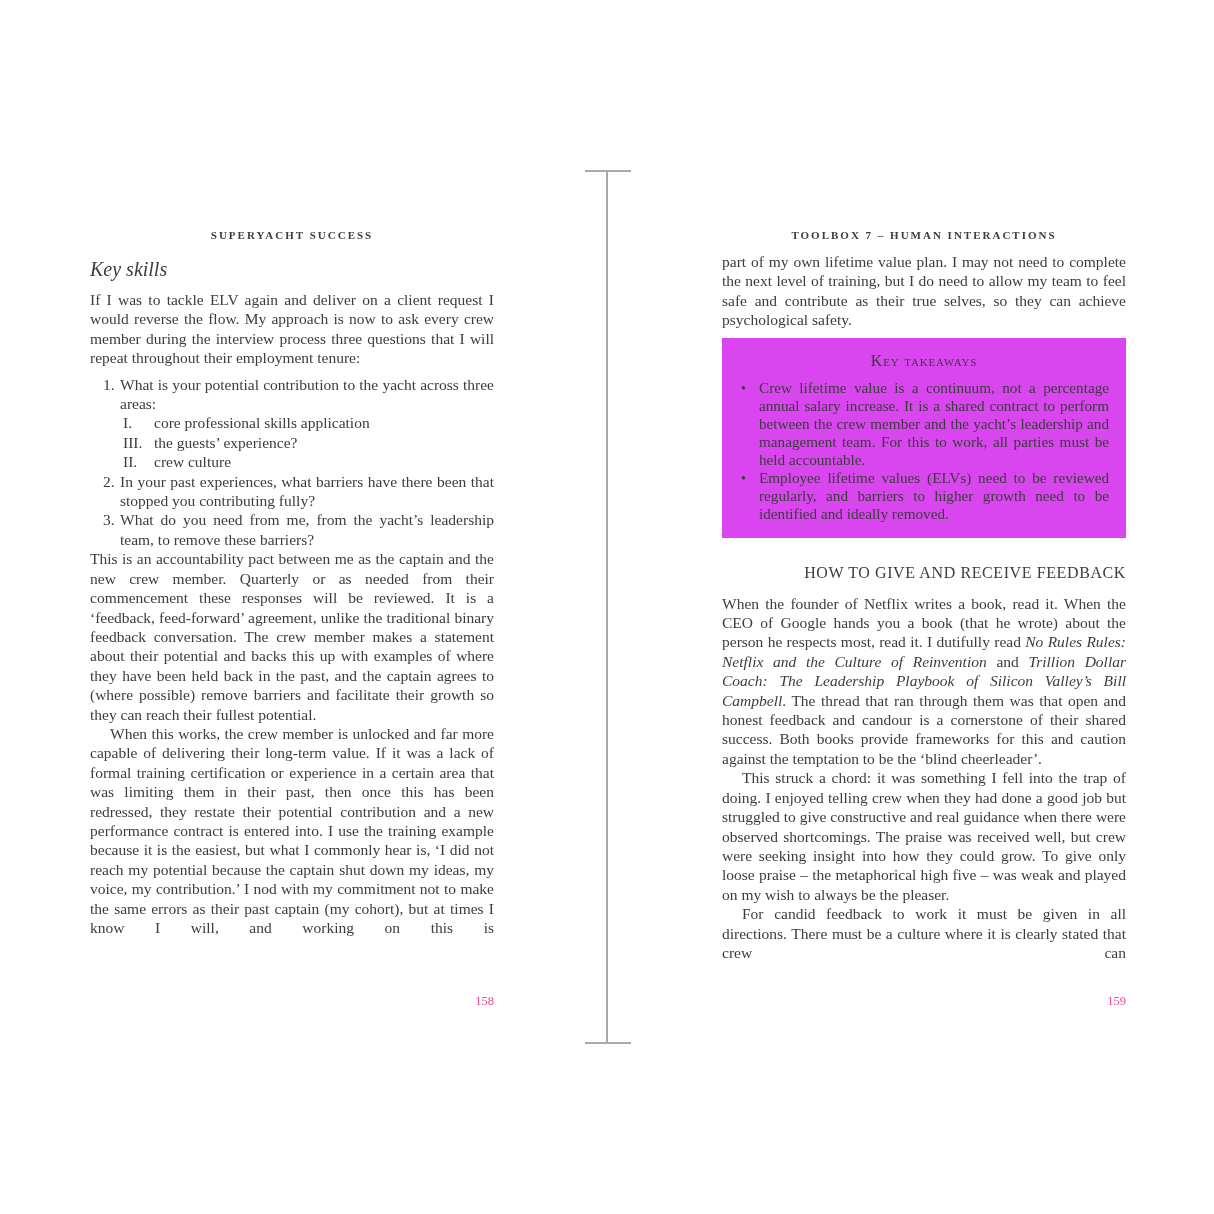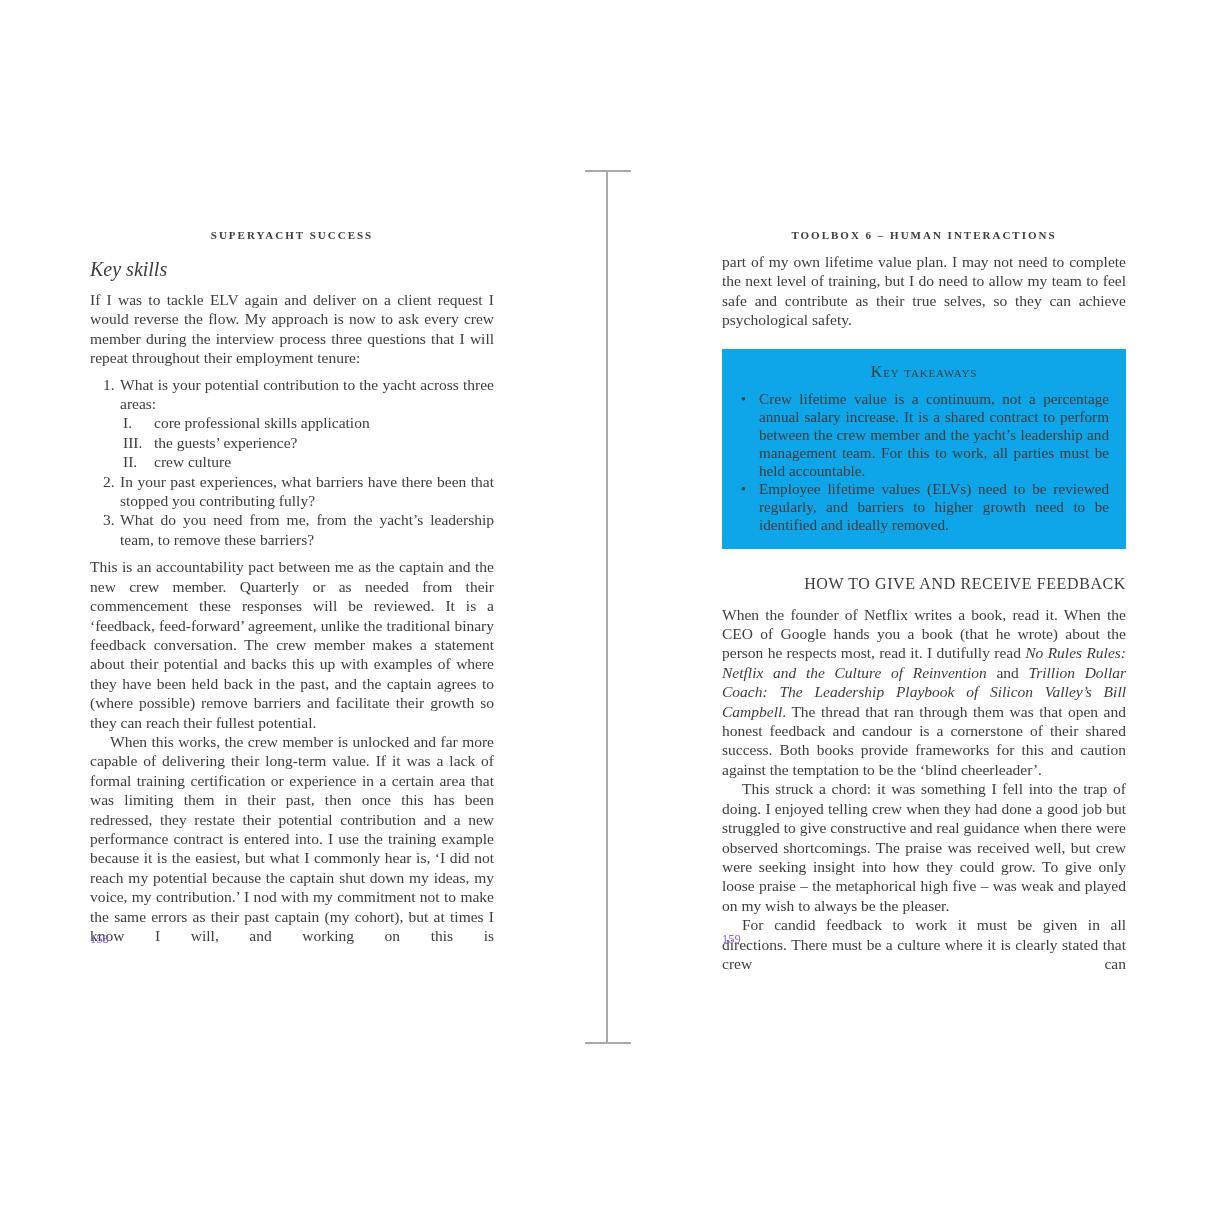--- a/index.html
+++ b/index.html
@@ -84,26 +84,26 @@
   }
   .qbody { flex: 1; }
   .sublist { margin-left: 3px; }
   .subrow { display: flex; }
   .subnum {
     flex: 0 0 31px;
     font-size: 15.5px;
     line-height: 19.4px;
   }
 
-  .para-block { margin-top: 8px; }
+  .para-block { margin-top: 0; }
 
   
   .kt-box {
-    margin-top: 19px;
-    background: #0ea5e9;
+    margin-top: 8px;
+    background: #d946ef;
     padding: 13px 17px 15px 17px;
     box-sizing: border-box;
   }
   .kt-title {
     text-align: center;
     font-variant: small-caps;
     font-size: 16px;
     letter-spacing: 0.8px;
     line-height: 19px;
     margin: 0 0 9px 0;
@@ -128,25 +128,25 @@
     letter-spacing: 0.6px;
     font-weight: normal;
     margin: 26px 0 0 0;
     line-height: 18px;
     text-align: right;
   }
   .after-heading { margin-top: 12px; }
 
   .page-number {
     position: absolute;
-    top: 932px;
+    top: 994px;
     width: 404px;
-    text-align: left;
+    text-align: right;
     font-size: 12.5px;
-    color: #8b5cf6;
+    color: #ec4899;
   }
   .page-number-left  { left: 90px; }
   .page-number-right { left: 722px; }
 
   i { font-style: italic; }
 </style>
 </head>
 <body>
 
 <div class="spread">
@@ -200,21 +200,21 @@
     </div>
 
     <p class="body-text para-block">This is an accountability pact between me as the captain and the new crew member. Quarterly or as needed from their commencement these responses will be reviewed. It is a ‘feedback, feed-forward’ agreement, unlike the traditional binary feedback conversation. The crew member makes a statement about their potential and backs this up with examples of where they have been held back in the past, and the captain agrees to (where possible) remove barriers and facilitate their growth so they can reach their fullest potential.</p>
 
     <p class="body-text indent cont">When this works, the crew member is unlocked and far more capable of delivering their long-term value. If it was a lack of formal training certification or experience in a certain area that was limiting them in their past, then once this has been redressed, they restate their potential contribution and a new performance contract is entered into. I use the training example because it is the easiest, but what I commonly hear is, ‘I did not reach my potential because the captain shut down my ideas, my voice, my contribution.’ I nod with my commitment not to make the same errors as their past captain (my cohort), but at times I know I will, and working on this is</p>
   </div>
 
   <div class="page-number page-number-left">158</div>
 
   <div class="page-col page-right">
-    <div class="running-head">TOOLBOX 6 – HUMAN INTERACTIONS</div>
+    <div class="running-head">TOOLBOX 7 – HUMAN INTERACTIONS</div>
 
     <p class="body-text first-para">part of my own lifetime value plan. I may not need to complete the next level of training, but I do need to allow my team to feel safe and contribute as their true selves, so they can achieve psychological safety.</p>
 
     <div class="kt-box">
       <div class="kt-title">Key takeaways</div>
       <div class="kt-bullet">
         <span class="kt-dot">•</span>
         <p class="kt-text">Crew lifetime value is a continuum, not a percentage annual salary increase. It is a shared contract to perform between the crew member and the yacht’s leadership and management team. For this to work, all parties must be held accountable.</p>
       </div>
       <div class="kt-bullet">

